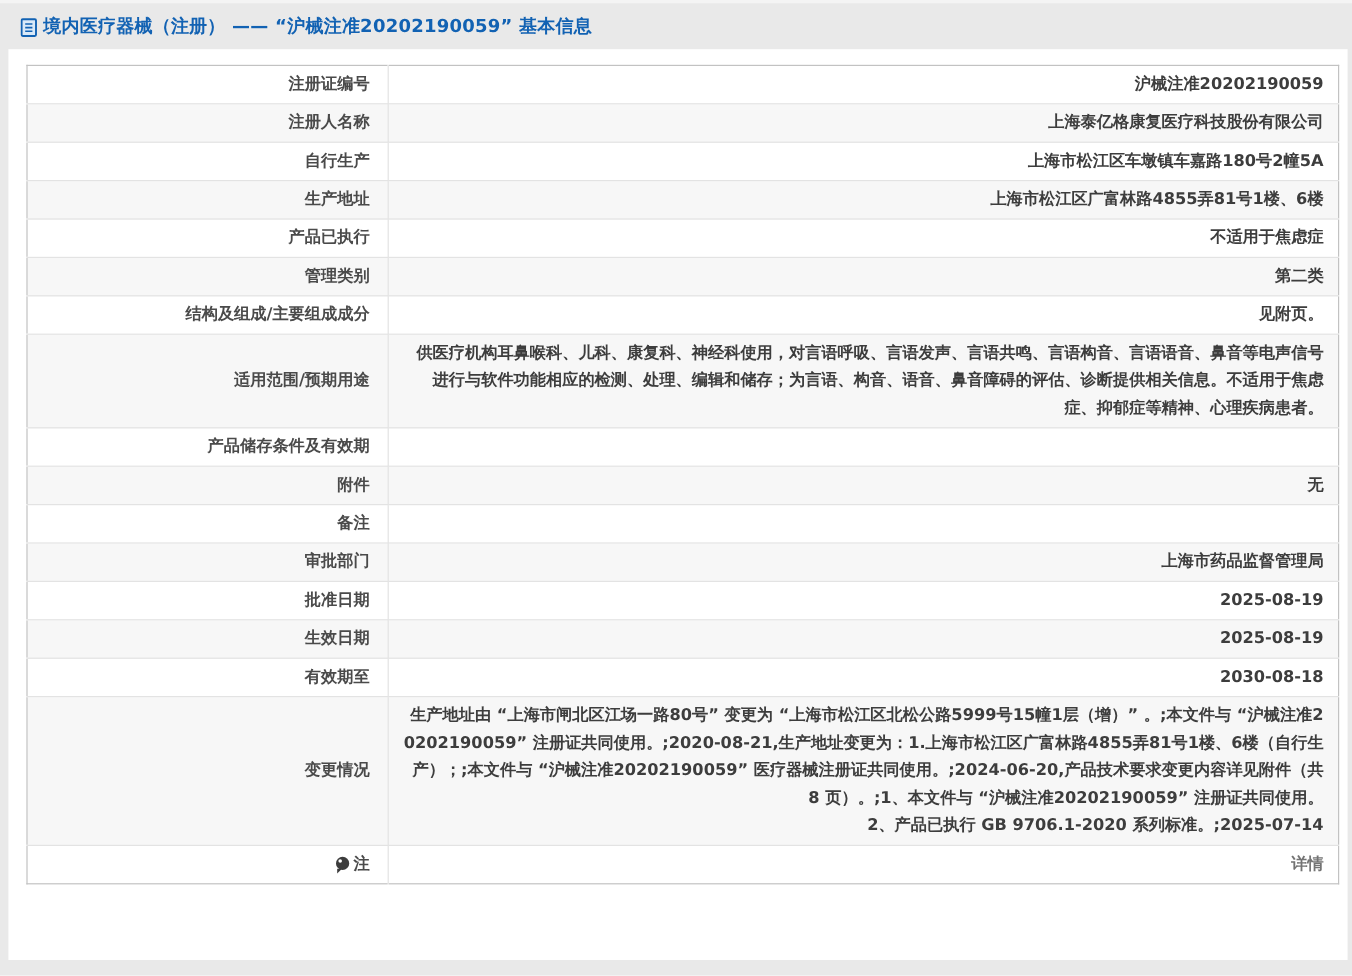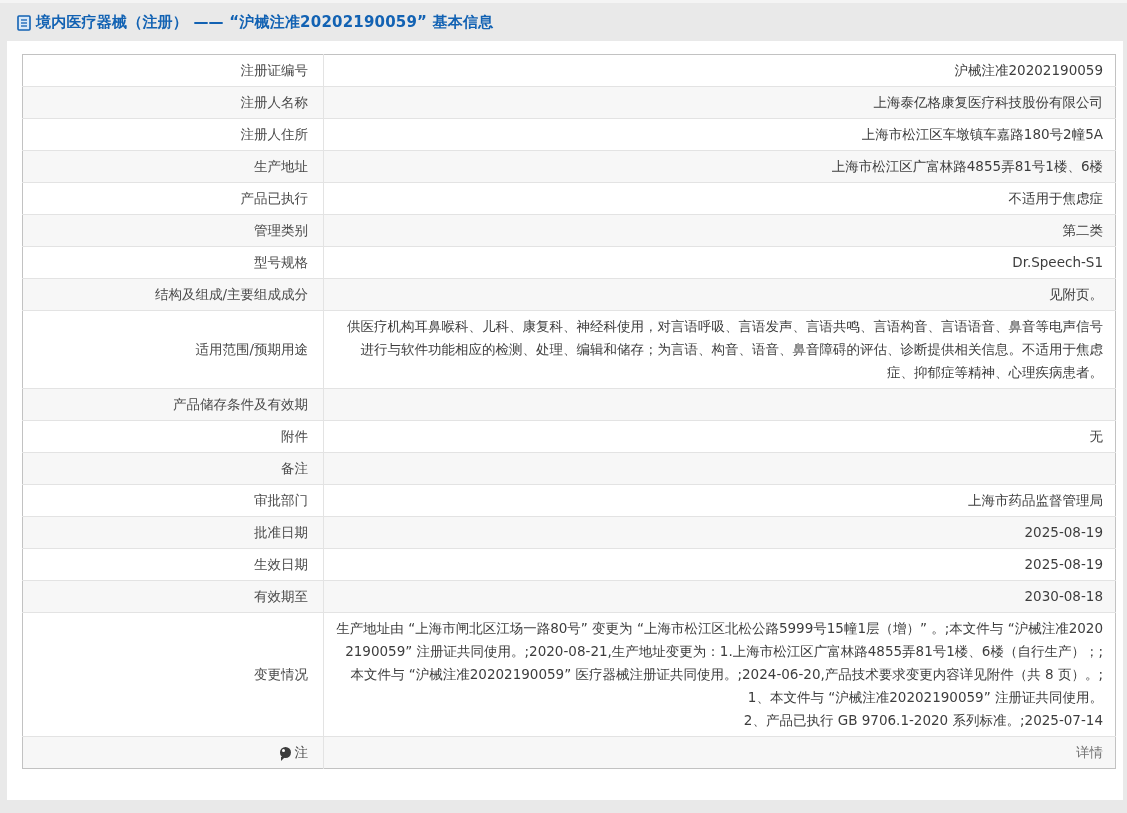--- a/index.html
+++ b/index.html
@@ -27,21 +27,21 @@
     border-collapse:collapse;table-layout:fixed;
     border:1px solid #c2c2c2;
   }
   col.c-label{width:301px;}
   col.c-value{width:792px;}
   .info-table th,.info-table td{
     box-sizing:border-box;
     font-size:13.5px;line-height:23px;
     border-bottom:1px solid #e3e3e3;
     vertical-align:middle;
-    font-weight:normal;
+    font-weight:bold;
   }
   .info-table th{
     text-align:right;
     padding:4px 15px 4px 8px;
     color:#4a4a4a;
     border-right:1px solid #e3e3e3;
   }
   .info-table td{
     text-align:right;
     padding:4px 12px 4px 11px;
@@ -95,38 +95,34 @@
       <tbody id="table-body">
           <tr>
             <th><span>注册证编号</span></th>
             <td>沪械注准20202190059</td>
           </tr>
           <tr>
             <th><span>注册人名称</span></th>
             <td>上海泰亿格康复医疗科技股份有限公司</td>
           </tr>
           <tr>
-            <th><span>注册人住所</span></th>
+            <th><span>自行生产</span></th>
             <td>上海市松江区车墩镇车嘉路180号2幢5A</td>
           </tr>
           <tr>
             <th><span>生产地址</span></th>
             <td>上海市松江区广富林路4855弄81号1楼、6楼</td>
           </tr>
           <tr>
             <th><span>产品已执行</span></th>
             <td>不适用于焦虑症</td>
           </tr>
           <tr>
             <th><span>管理类别</span></th>
             <td>第二类</td>
-          </tr>
-          <tr>
-            <th><span>型号规格</span></th>
-            <td>Dr.Speech-S1</td>
           </tr>
           <tr>
             <th><span>结构及组成/主要组成成分</span></th>
             <td>见附页。</td>
           </tr>
           <tr>
             <th><span>适用范围/预期用途</span></th>
             <td>供医疗机构耳鼻喉科、儿科、康复科、神经科使用，对言语呼吸、言语发声、言语共鸣、言语构音、言语语音、鼻音等电声信号进行与软件功能相应的检测、处理、编辑和储存；为言语、构音、语音、鼻音障碍的评估、诊断提供相关信息。不适用于焦虑症、抑郁症等精神、心理疾病患者。</td>
           </tr>
           <tr>

